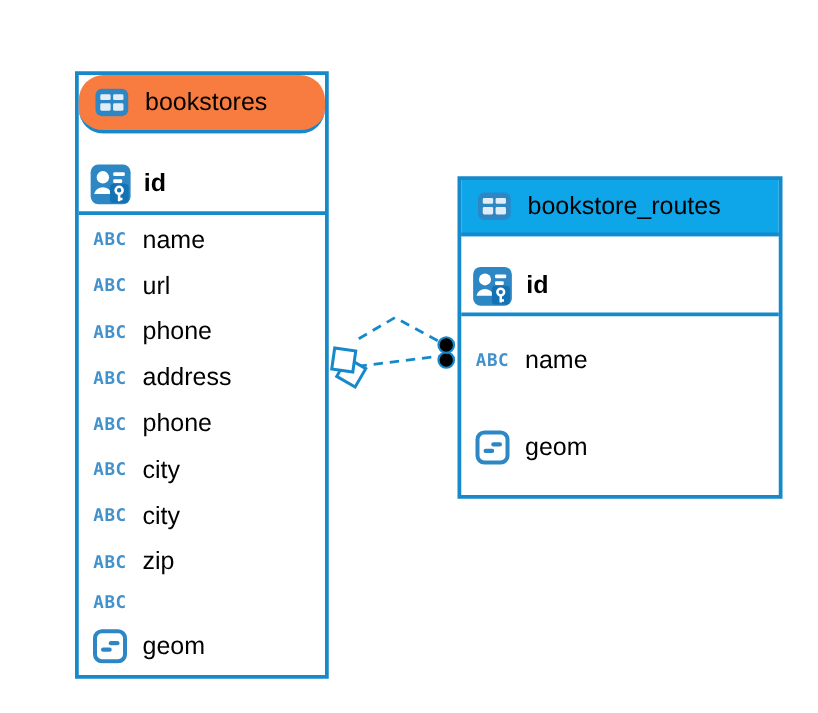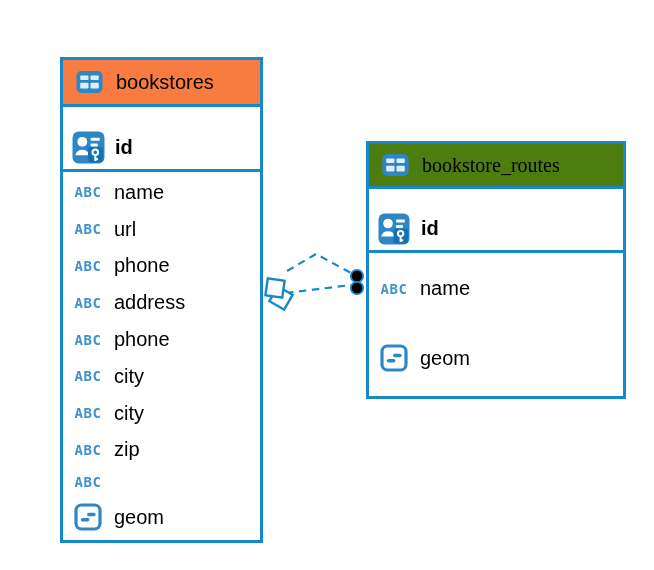--- a/index.html
+++ b/index.html
@@ -24,22 +24,22 @@
   .tbl-header {
     display:flex;
     align-items:center;
     gap:8px;
     padding-left:7px;
     border-bottom:3px solid #1689ca;
     font-size:20px;
     color:#000;
     flex:0 0 auto;
   }
-  .hdr-orange { background:#f87c40; height:44px; }
-  .hdr-gray   { background:#4d7c0f; height:42px;font-family:Liberation Serif, serif; }
+  .hdr-orange { background:#f87c40; height:44px;border-radius:20px; }
+  .hdr-gray   { background:#0ea5e9; height:42px; }
   .pk-row {
     display:flex;
     align-items:center;
     gap:8px;
     padding-left:6px;
     border-bottom:3px solid #1689ca;
     font-size:20px;
     font-weight:bold;
     color:#000;
     flex:0 0 auto;

